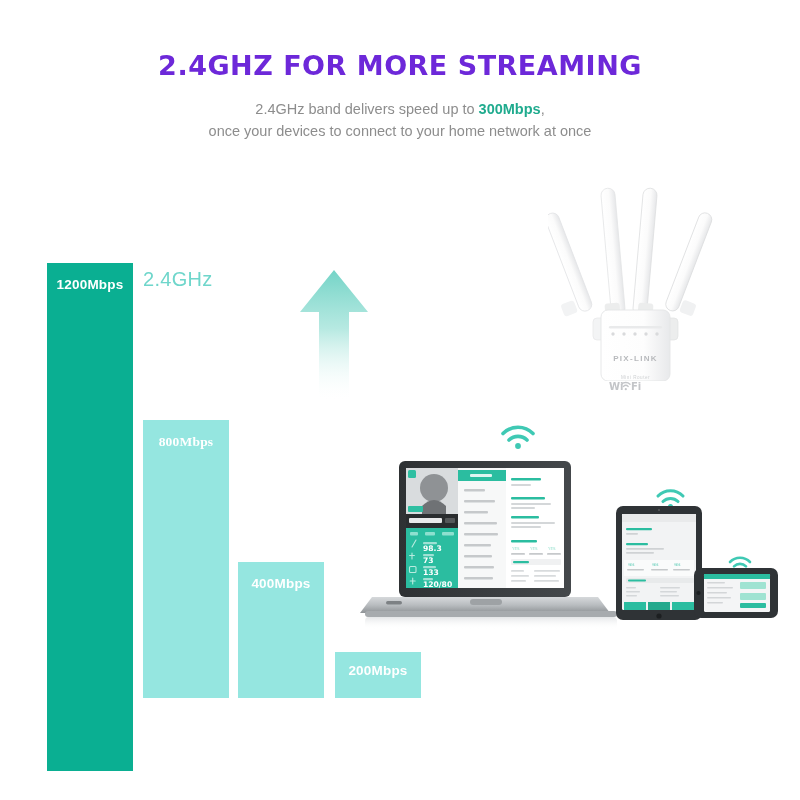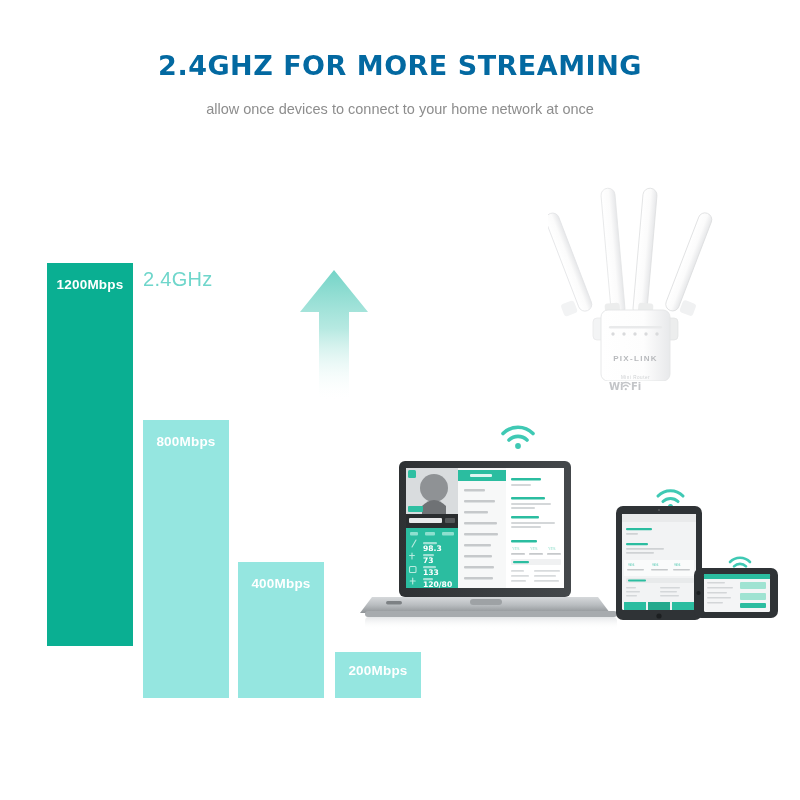--- a/index.html
+++ b/index.html
@@ -15,21 +15,21 @@
     background: #ffffff;
   }
 
   
   .title {
     position: absolute; left: 0; top: 50px; width: 800px;
     text-align: center;
     font-size: 27px;
     font-weight: 800;
     letter-spacing: 0.5px;
-    color: #0369a1;
+    color: #6d28d9;
     font-family: "DejaVu Sans", sans-serif;
   }
   .subtitle {
     position: absolute; left: 0; top: 98px; width: 800px;
     text-align: center;
     font-size: 14.5px;
     line-height: 22px;
     color: #8d8d8d;
     font-weight: 400;
   }
@@ -69,30 +69,33 @@
   .wifi { position: absolute; }
 </style>
 </head>
 <body>
 
 <div id="stage">
 
   <div class="title">2.4GHZ FOR MORE STREAMING</div>
 
   <div class="subtitle">
-    <div>allow once devices to connect to your home network at once</div>
+    <div>
+      <span>2.4GHz band delivers speed up to </span><span class="hl">300Mbps</span><span>,</span>
+    </div>
+    <div>once your devices to connect to your home network at once</div>
   </div>
 
   <div>
 
-    <div class="bar" style="left:47px; top:263px; width:86px; height:383px; background:#0aaf92;">
+    <div class="bar" style="left:47px; top:263px; width:86px; height:508px; background:#0aaf92;">
       <span class="cap">1200Mbps</span>
     </div>
 
-    <div class="bar" style="left:143px; top:420px; width:86px; height:278px; background:#95e6e0;">
+    <div class="bar" style="left:143px; top:420px; width:86px; height:278px; background:#95e6e0;font-family:Liberation Serif, serif;">
       <span class="cap">800Mbps</span>
     </div>
 
     <div class="bar" style="left:238px; top:562px; width:86px; height:136px; background:#95e6e0;">
       <span class="cap">400Mbps</span>
     </div>
 
     <div class="bar" style="left:335px; top:652px; width:86px; height:46px; background:#95e6e0;padding-left:14px;">
         <span class="cap" style="top:11px;">200Mbps</span>
     </div>

